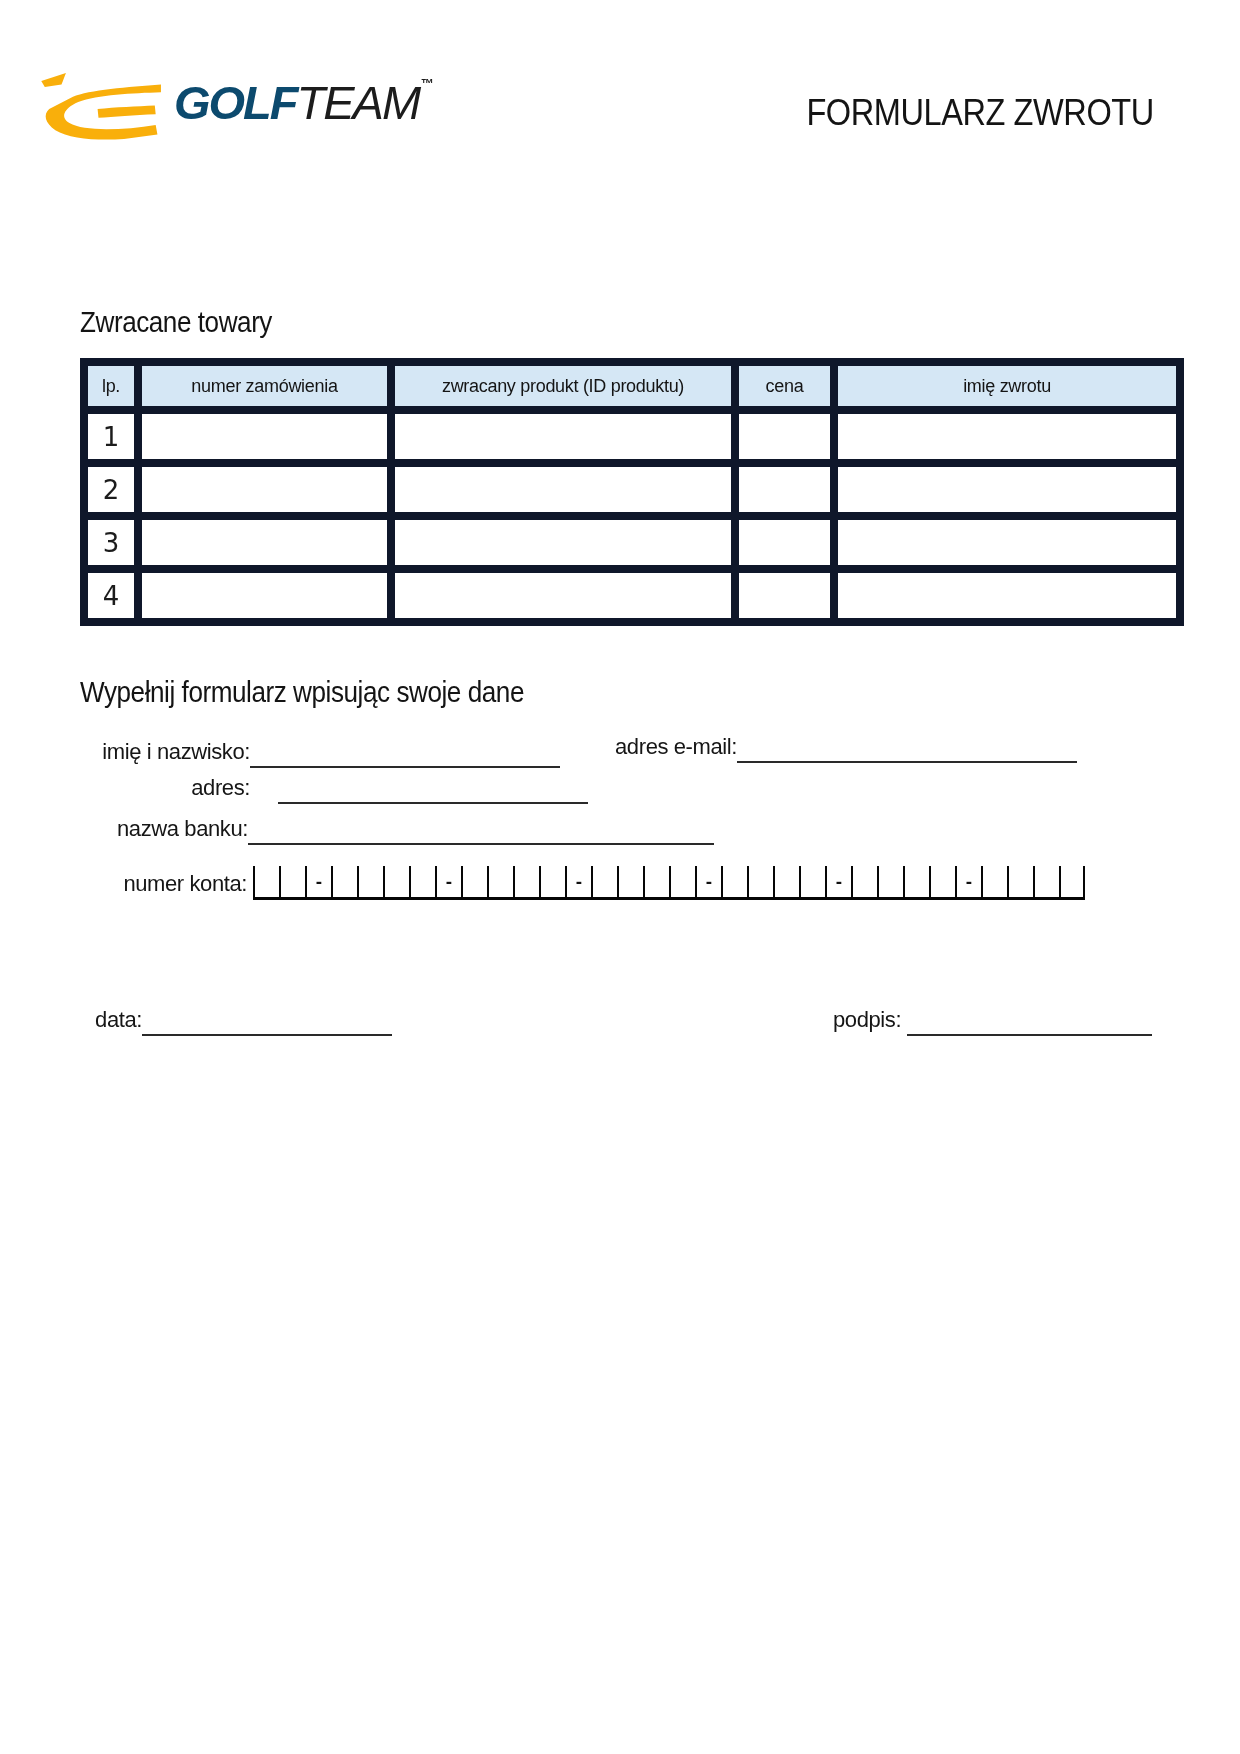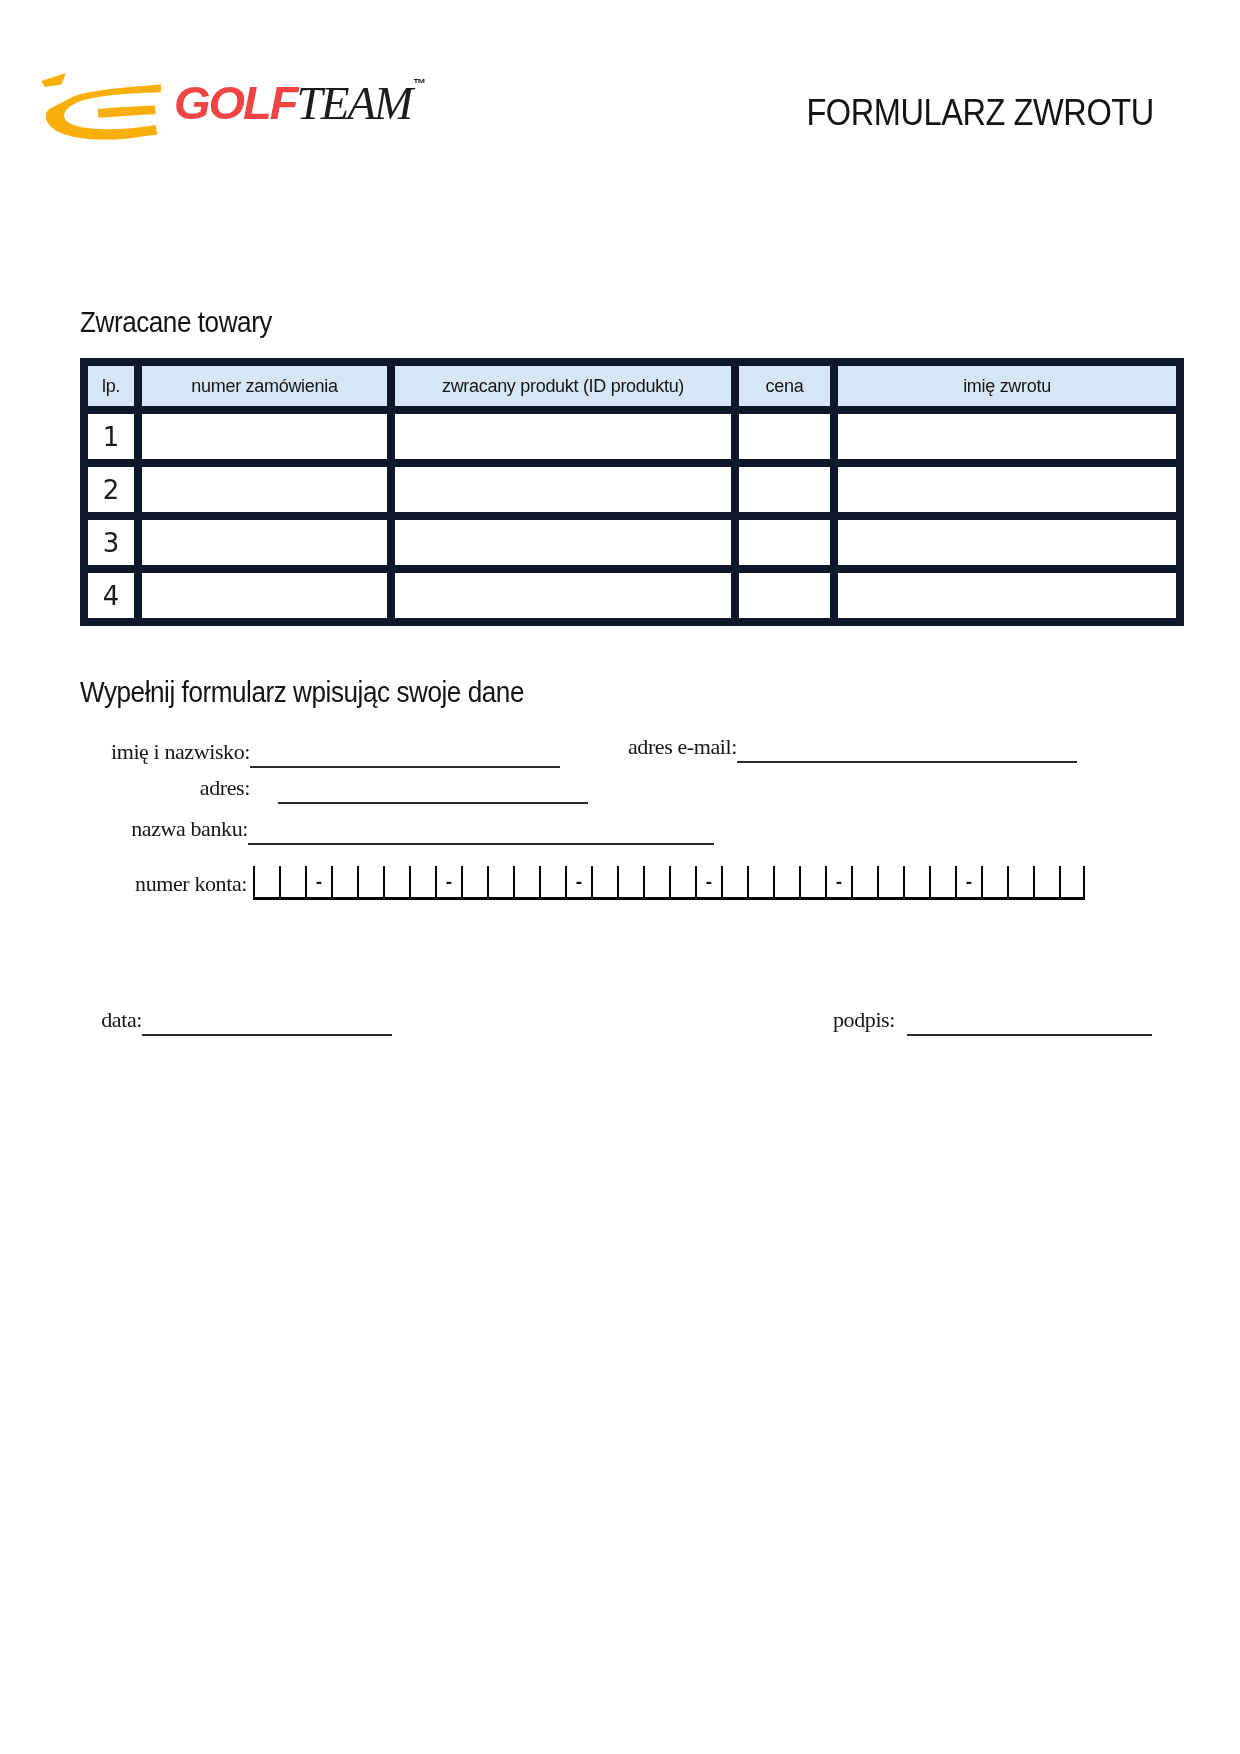--- a/index.html
+++ b/index.html
@@ -8,22 +8,22 @@
   .page {
     position:relative; width:1240px; height:1754px;
     background:#ffffff; margin:0 auto; overflow:hidden;
     color:#1b1b1b;
   }
 
   
   .logo { position:absolute; left:36px; top:56px; display:flex; align-items:center; }
   .logo svg { display:block; }
   .brand { margin-left:6px; font-style:italic; font-size:47px; letter-spacing:-2px; white-space:nowrap; }
-  .brand .bold  { font-weight:900; color:#ef4444; }
-  .brand .light { font-weight:400; color:#1c1c1c;font-family:Liberation Serif, serif; }
+  .brand .bold  { font-weight:900; color:#0c4a6e; }
+  .brand .light { font-weight:400; color:#1c1c1c; }
   .brand .tm { font-style:normal; font-size:13px; font-weight:700; vertical-align:super; position:relative; top:-14px; margin-left:2px; letter-spacing:0; }
 
   .doc-title {
     position:absolute; right:86px; top:92px;
     font-size:37px; font-weight:500; letter-spacing:-0.5px; color:#141414;
     transform:scaleX(0.88); transform-origin:right top; white-space:nowrap;
   }
 
   
   .section-heading {
@@ -47,21 +47,21 @@
     text-align:center; color:#151515;
   }
   td.num {
     text-align:center; font-size:26px; color:#1c1c1c;
     font-family:"DejaVu Sans", sans-serif;
   }
   td.blank { background:#ffffff; }
 
   
   .field { position:absolute; display:flex; align-items:flex-end; }
-  .flabel { display:block; text-align:right; font-size:22px; letter-spacing:-0.4px; color:#161616; white-space:nowrap; padding-bottom:3px;font-family:Liberation Serif, serif; }
+  .flabel { display:block; text-align:right; font-size:22px; letter-spacing:-0.4px; color:#161616; white-space:nowrap; padding-bottom:3px; }
   .fline  { display:block; height:32px; border-bottom:2px solid #2a2a2a; }
 
   #field-name    { left:80px;  top:736px; }  #field-name    .flabel { width:170px; } #field-name  .fline { width:310px; }
   #field-email   { left:545px; top:731px; }  #field-email   .flabel { width:192px; } #field-email .fline { width:340px; }
   #field-address { left:80px;  top:772px;gap:28px; }  #field-address .flabel { width:170px; } #field-address .fline { width:310px; }
   #field-phone   { left:545px; top:767px; }  #field-phone   .flabel { width:192px; } #field-phone .fline { width:340px; }
   #field-bank    { left:80px;  top:813px; }  #field-bank    .flabel { width:168px; } #field-bank  .fline { width:466px; }
   #field-account { left:80px;  top:866px; }  #field-account .flabel { width:167px; }
 
   

